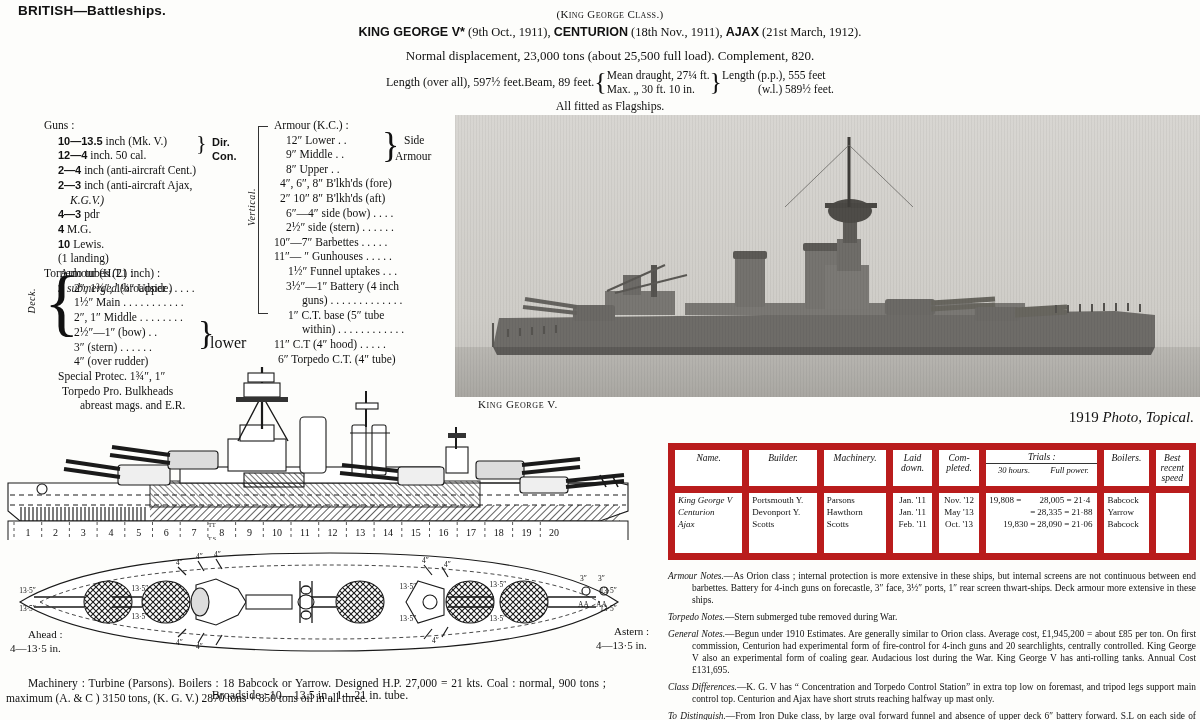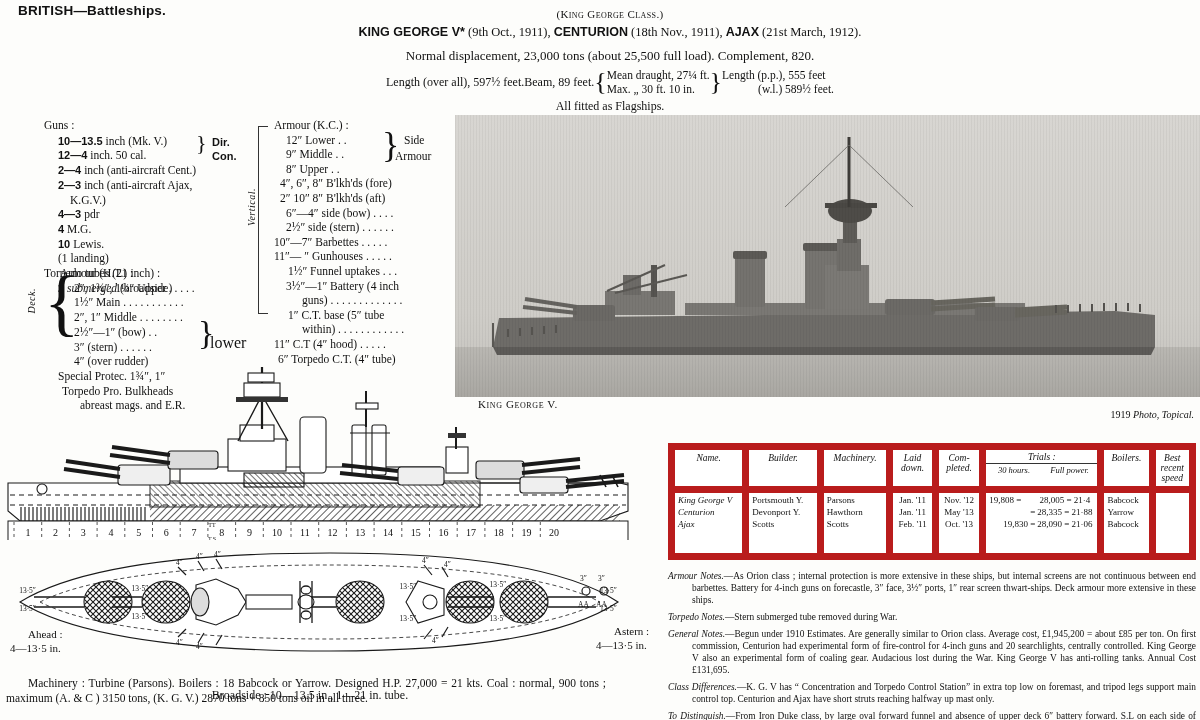--- a/index.html
+++ b/index.html
@@ -23,40 +23,40 @@
   #ships-line{font-size:12.5px;margin-top:5px;}
   #ships-line .nm{font-family:"Liberation Sans",sans-serif;font-weight:bold;font-size:12.5px;}
   #displacement-line{font-size:13px;margin-top:8px;}
   .dims{font-size:12px;margin-top:4px;display:flex;justify-content:center;
     align-items:center;}
   .brace{font-size:26px;line-height:.8;font-weight:300;}
   .dims .mid{text-align:left;line-height:1.25;font-size:11.5px;}
   .dims .rt{text-align:left;line-height:1.25;font-size:11.5px;}
   #flagship-line{font-size:12px;margin-top:2px;}
   #footnote-line{font-size:10px;margin-top:2px;font-style:italic;}
-  i,.it{}
+  i,.it{font-style:italic;}
 
   
   #guns-col{left:44px;top:118px;width:215px;font-size:11.5px;line-height:1.28;}
   #armour-ht-col{left:30px;top:266px;width:230px;font-size:11.5px;line-height:1.28;}
   #armour-kc-col{left:264px;top:118px;width:205px;font-size:11.5px;line-height:1.27;}
   .spec-head{margin-bottom:1px;}
   .ind1{padding-left:14px;}
   .ind2{padding-left:26px;}
   .b{font-family:"Liberation Sans",sans-serif;font-weight:bold;font-size:11px;}
 
   .side-label{position:absolute;writing-mode:vertical-rl;transform:rotate(180deg);
     font-style:italic;font-size:10px;letter-spacing:.5px;}
 
   
   #photo{left:455px;top:115px;width:745px;height:282px;overflow:hidden;}
   #photo svg{display:block;}
   #photo-caption{left:478px;top:398px;font-size:11px;letter-spacing:.6px;
     font-variant:small-caps;}
-  #photo-credit{right:6px;top:409px;font-size:10px;}
+  #photo-credit{right:6px;top:409px;font-size:15px;}
   #photo-credit i{font-style:italic;}
 
   
   #profile-drawing{left:0px;top:355px;width:640px;height:185px;}
   #plan-drawing{left:0px;top:545px;width:640px;height:115px;}
   #ahead-label{left:10px;top:628px;font-size:11px;line-height:1.25;}
   #astern-label{left:596px;top:625px;font-size:11px;line-height:1.25;}
   .ahlabel-t{padding-left:18px;}
 
   

